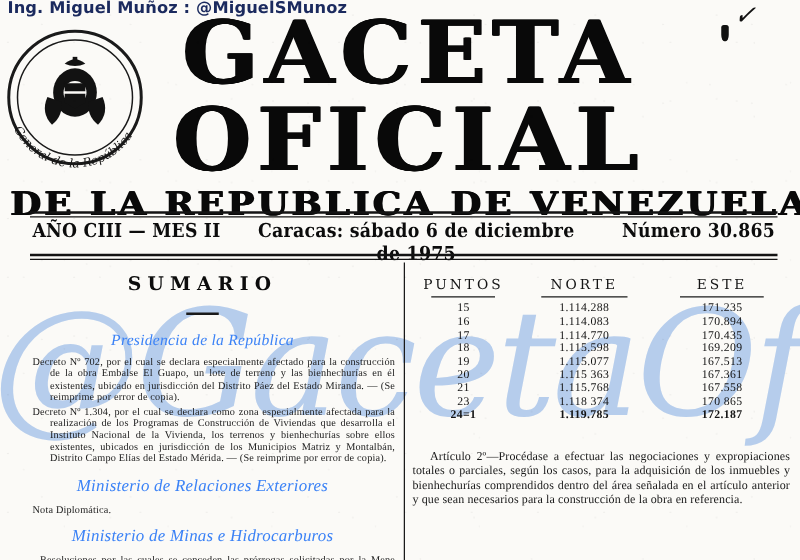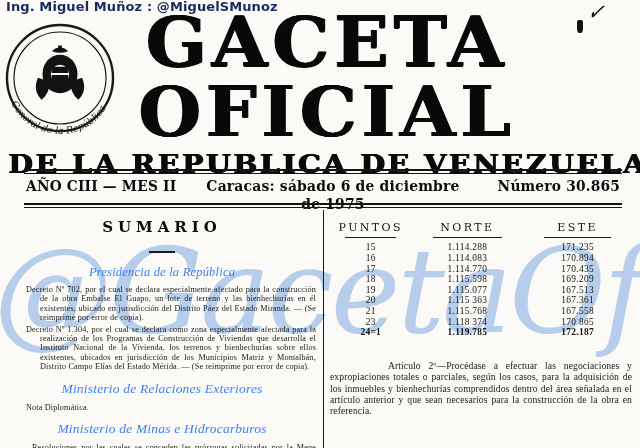--- a/index.html
+++ b/index.html
@@ -111,21 +111,21 @@
   table.coords td{font-size:9.4px;line-height:10.6px;text-align:center;
      padding:0;letter-spacing:.3px;}
   table.coords td.pt{width:27%;}
   table.coords td.nt{width:37%;}
   table.coords td.es{width:36%;}
   table.coords tr.last td{font-weight:bold;margin-top:37px;}
 
   .articulo{font-family:"Liberation Serif", serif;font-size:9.6px;
      line-height:11.4px;text-align:justify;color:#191919;margin-top:22px;
      letter-spacing:.1px;}
-  .articulo .lead{padding-left:14px;margin-left:44px;}
+  .articulo .lead{padding-left:14px;}
 </style>
 </head>
 <body>
 
 <div id="page">
 
   <div class="wm">
     <div class="wm-txt">
       <span class="wm-blue">@GacetaOficial</span>
     </div>

